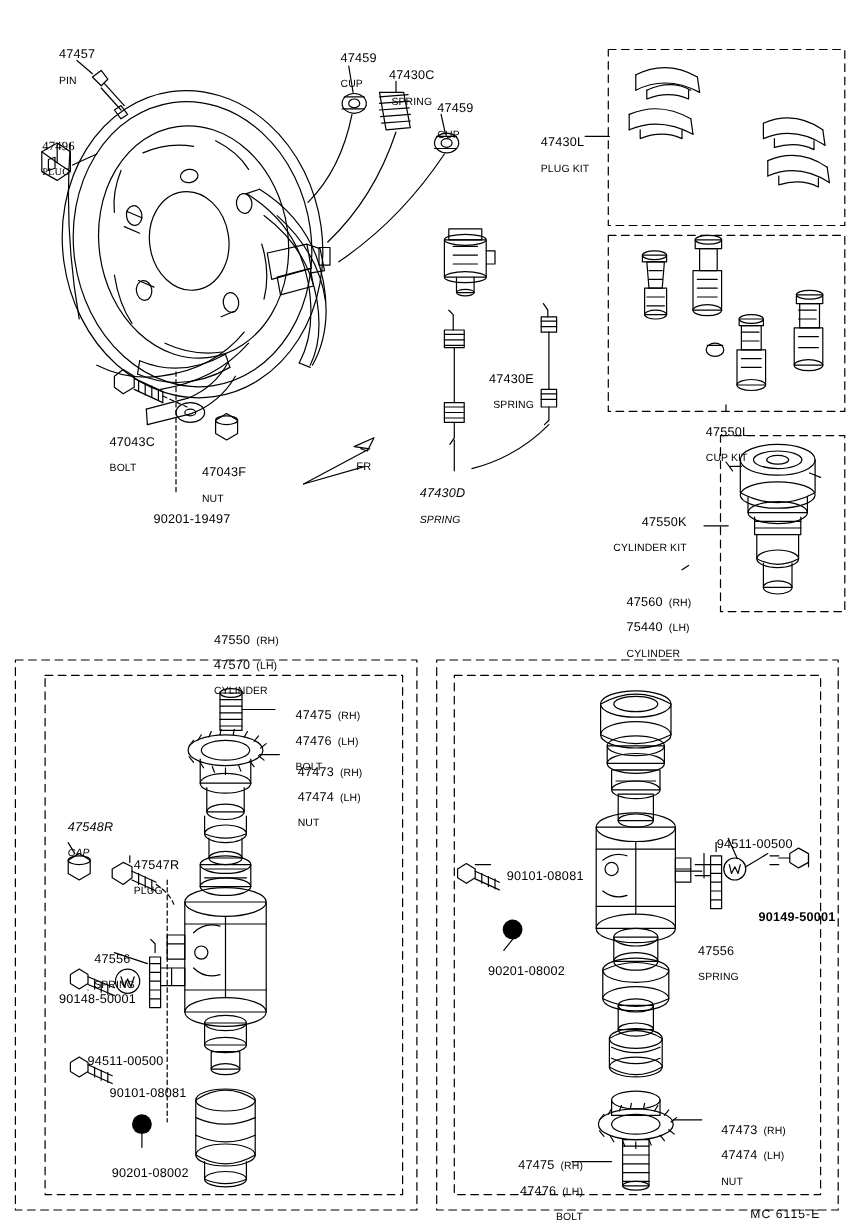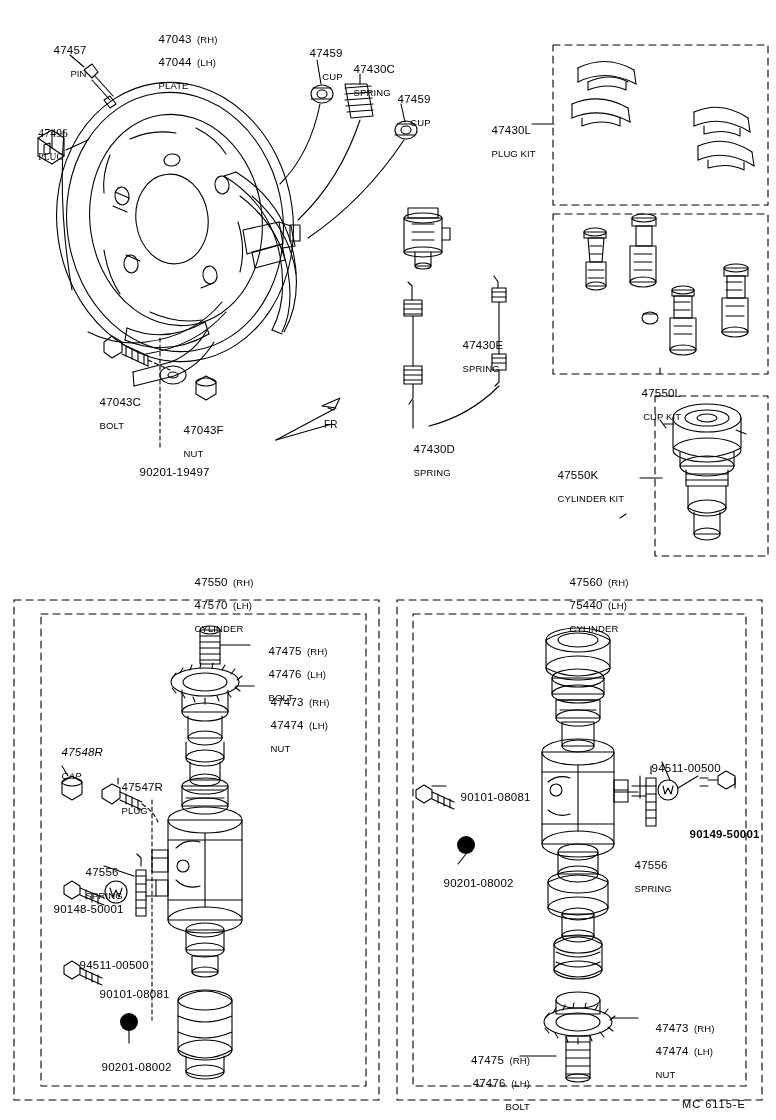--- a/index.html
+++ b/index.html
@@ -37,21 +37,21 @@
     white-space: pre;
     color: #000;
   }
   .lbl .sub {
     font-size: 9.5px;
     letter-spacing: 0.1px;
   }
   .num {
     font-size: 11.5px;
   }
-  .ctr { text-align: right; }
+  .ctr { text-align: left; }
   .rt { text-align: right; }
   .footer {
     position: absolute;
     font-size: 11px;
     letter-spacing: 1px;
   }
 </style>
 </head>
 <body>
 
@@ -436,32 +436,27 @@
 
       <path d="M532 124 l22 0"></path>
     </g>
   </svg>
 
   <div class="lbl ctr" style="left:40px; top:33px;">
     <span class="num">47457</span><br>
     <span class="sub">PIN</span>
   </div>
 
-  <div class="lbl" style="left:145px; top:22px;">
-    <span class="num">47043</span><span class="sub">&nbsp;&nbsp;</span><span class="sub">(RH)</span><br>
-    <span class="num">47044</span><span class="sub">&nbsp;&nbsp;</span><span class="sub">(LH)</span><br>
-    <span class="sub">PLATE</span>
-  </div>
 
   <div class="lbl ctr" style="left:296px; top:36px;">
     <span class="num">47459</span><br>
     <span class="sub">CUP</span>
   </div>
 
-  <div class="lbl" style="left:340px; top:52px;">
+  <div class="lbl" style="left:340px; top:52px;text-align:center;">
     <span class="num">47430C</span><br>
     <span class="sub">SPRING</span>
   </div>
 
   <div class="lbl ctr" style="left:384px; top:82px;">
     <span class="num">47459</span><br>
     <span class="sub">CUP</span>
   </div>
 
   <div class="lbl" style="left:26px; top:116px;font-family:Liberation Serif, serif;">
@@ -481,51 +476,51 @@
 
   <div class="lbl" style="left:170px; top:413px;">
     <span class="num">47043F</span><br>
     <span class="sub">NUT</span>
   </div>
 
   <div class="lbl" style="left:126px; top:455px;">
     <span class="num">90201-19497</span>
   </div>
 
-  <div class="lbl" style="left:449px; top:328px;">
+  <div class="lbl" style="left:431px; top:328px;text-align:right;">
     <span class="num">47430E</span><br>
     <span class="sub">SPRING</span>
   </div>
 
-  <div class="lbl" style="left:400px; top:432px;">
+  <div class="lbl" style="left:368px; top:432px;font-style:italic;">
     <span class="num">47430D</span><br>
     <span class="sub">SPRING</span>
   </div>
 
   <div class="lbl ctr" style="left:628px; top:376px;">
     <span class="num">47550L</span><br>
     <span class="sub">CUP KIT</span>
   </div>
 
-  <div class="lbl" style="left:544px; top:458px;">
+  <div class="lbl" style="left:544px; top:458px;text-align:right;">
     <span class="num">47550K</span><br>
     <span class="sub">CYLINDER KIT</span>
   </div>
 
   <div class="lbl" style="left:312px; top:407px; font-size:10px;">
     <span>FR</span>
   </div>
 
   <div class="lbl" style="left:181px; top:565px;">
     <span class="num">47550</span><span class="sub">&nbsp;&nbsp;</span><span class="sub">(RH)</span><br>
     <span class="num">47570</span><span class="sub">&nbsp;&nbsp;</span><span class="sub">(LH)</span><br>
     <span class="sub">CYLINDER</span>
   </div>
 
-  <div class="lbl" style="left:556px; top:565px;">
+  <div class="lbl" style="left:556px; top:531px;">
     <span class="num">47560</span><span class="sub">&nbsp;&nbsp;</span><span class="sub">(RH)</span><br>
     <span class="num">75440</span><span class="sub">&nbsp;&nbsp;</span><span class="sub">(LH)</span><br>
     <span class="sub">CYLINDER</span>
   </div>
 
   <div class="lbl" style="left:255px; top:634px;">
     <span class="num">47475</span><span class="sub">&nbsp;&nbsp;</span><span class="sub">(RH)</span><br>
     <span class="num">47476</span><span class="sub">&nbsp;&nbsp;</span><span class="sub">(LH)</span><br>
     <span class="sub">BOLT</span>
   </div>

